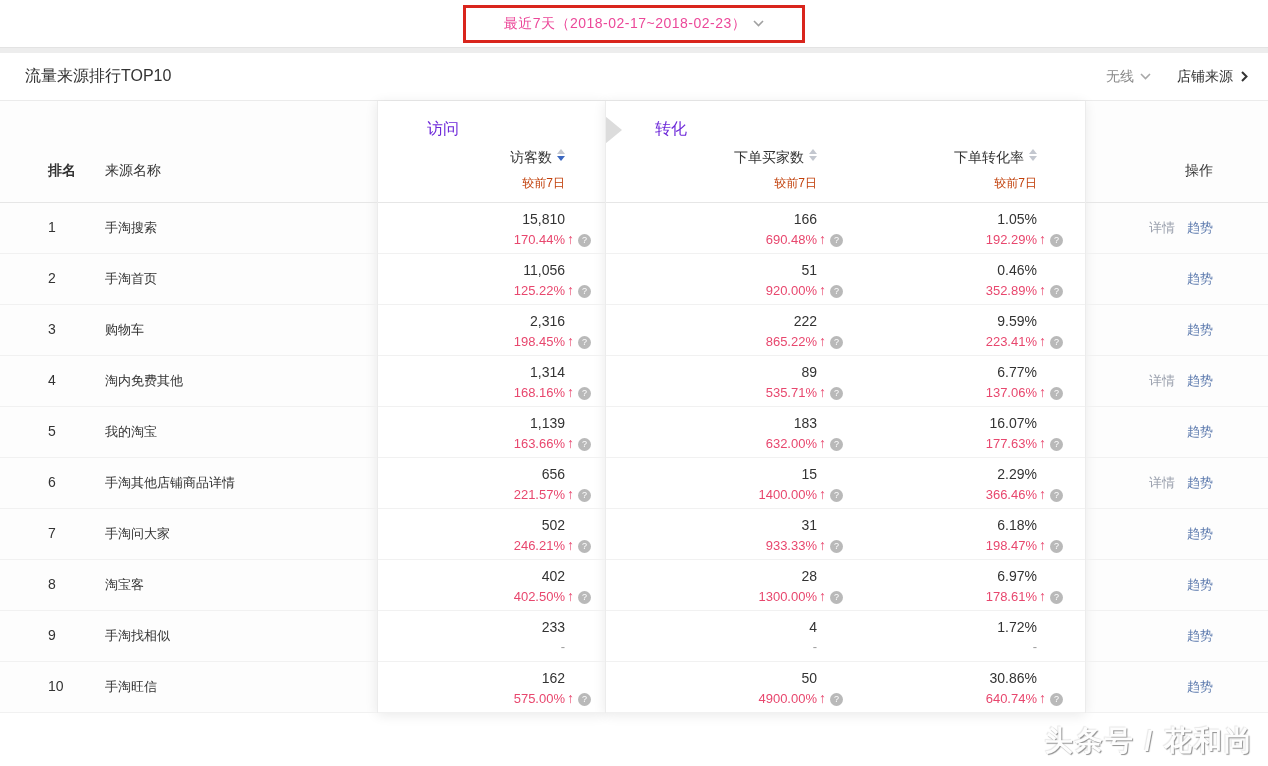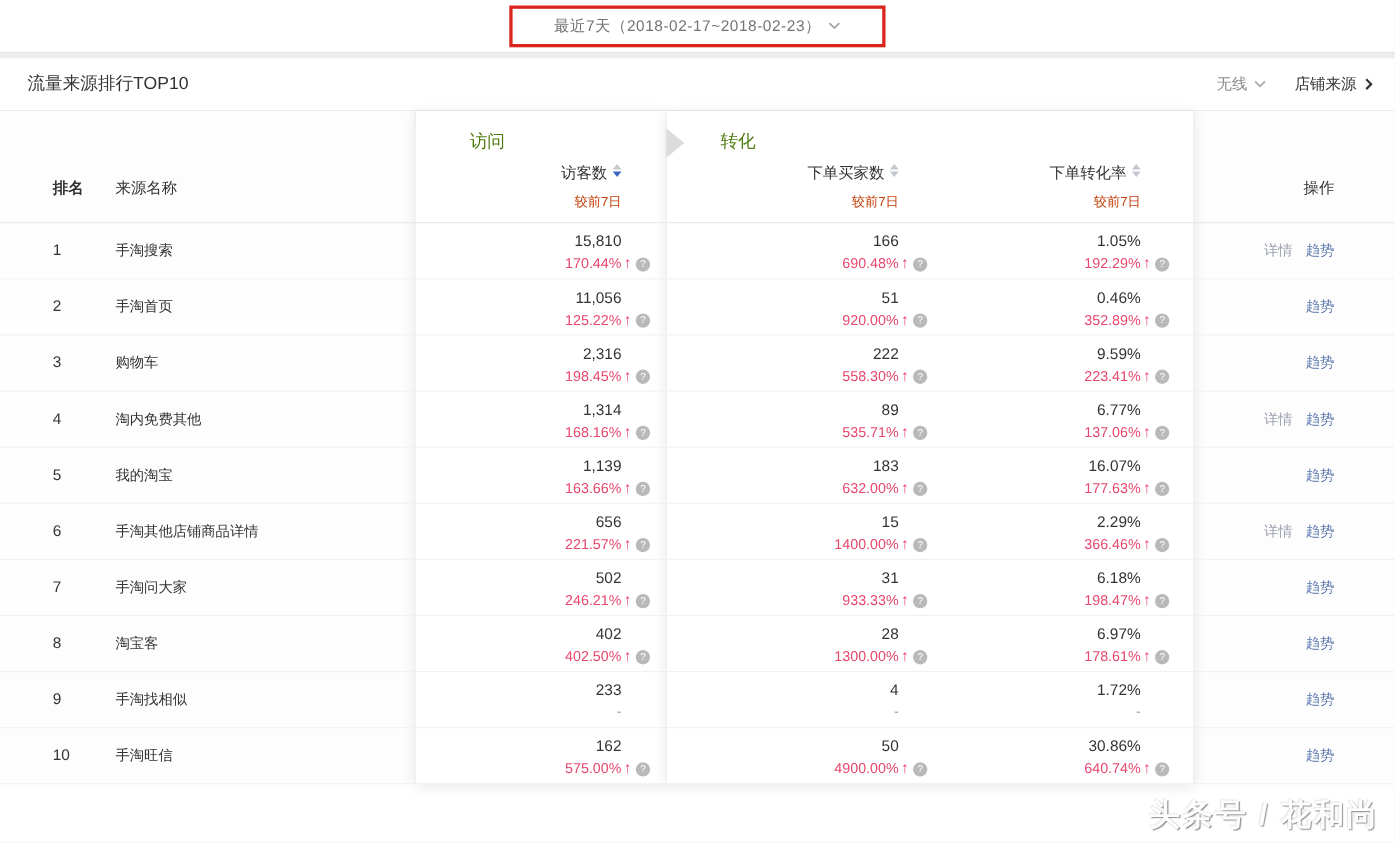--- a/index.html
+++ b/index.html
@@ -6,21 +6,21 @@
   html,body { width:1268px; height:766px; }
   body {
     font-family:"Liberation Sans","DejaVu Sans",sans-serif;
     background:#ededed; color:#333; overflow:hidden; position:relative;
   }
   
   .topbar { height:48px; background:#fff; border-bottom:1px solid #e3e3e3;
             display:flex; align-items:center; justify-content:center; }
   .date-annotation { border:3px solid #d9251d; padding:7px 38px; display:flex;
             align-items:center; gap:8px; background:#fff; }
-  .date-label { font-size:14px; color:#737373; letter-spacing:.5px; cursor:pointer;
+  .date-label { font-size:14px; color:#ec4899; letter-spacing:.5px; cursor:pointer;
             display:flex; align-items:center; gap:7px; }
   .chev { width:11px; height:7px; display:inline-block; }
   
   .panel { position:absolute; top:53px; left:0; width:1268px; height:713px; background:#fff; }
   .panel-head { height:48px; display:flex; align-items:center; justify-content:space-between;
             padding:0 18px 0 25px; border-bottom:1px solid #ebebeb; }
   .panel-title { font-size:16px; color:#333; }
   .head-right { display:flex; align-items:center; gap:26px; font-size:14px; }
   .terminal-filter { color:#8a8a8a; display:flex; align-items:center; gap:6px; cursor:pointer; }
   .shop-source { color:#333; display:flex; align-items:center; gap:6px; cursor:pointer; }
@@ -30,21 +30,21 @@
             box-shadow:0 2px 12px rgba(0,0,0,0.09); }
   .sc-visit { left:377px; width:228px; }
   .sc-conv  { left:605px; width:480px; }
   .vline { position:absolute; top:0; bottom:0; width:1px; background:#ececec; z-index:2; }
   .v1{left:377px}.v2{left:605px}.v3{left:1085px}
   .flow-arrow { position:absolute; left:605px; top:15px; width:0; height:0; z-index:3;
             border-top:14px solid transparent; border-bottom:14px solid transparent;
             border-left:17px solid #dcdcdc; }
   .grid { display:grid; grid-template-columns:90px 287px 228px 248px 232px 183px; position:relative; z-index:1; }
   .thead { height:102px; border-bottom:1px solid #e6e6e6; position:relative; z-index:1; }
-  .group-label { position:absolute; top:18px; font-size:16px; color:#4d7c0f; }
+  .group-label { position:absolute; top:18px; font-size:16px; color:#6d28d9; }
   .gl-visit { left:427px; } .gl-conv { left:655px;text-align:center; }
   .cols { position:absolute; left:0; right:0; bottom:10px; }
   .th { font-size:14px; color:#333; }
   .th-rank { padding-left:48px; align-self:center;font-weight:bold; }
   .th-name { padding-left:15px; align-self:center; }
   .th-num { text-align:right; }
   .th-visitors{ padding-right:40px; } .th-buyers{ padding-right:36px; } .th-conv{ padding-right:48px; }
   .th-actions { text-align:right; padding-right:55px; align-self:center; color:#333; }
   .sortable { display:inline-flex; align-items:flex-start; gap:5px; cursor:pointer; }
   .vs { font-size:12px; color:#c2410c; margin-top:8px; }
@@ -222,21 +222,21 @@
     <div class="td td-num td-visitors">
       <div class="val">2,316</div>
       <div class="chg">
         <span class="chg-group"><span>198.45%</span><span class="arrow">↑</span><span class="info-ic">?</span></span>
         
       </div>
     </div>
     <div class="td td-num td-buyers">
       <div class="val">222</div>
       <div class="chg">
-        <span class="chg-group"><span>558.30%</span><span class="arrow">↑</span><span class="info-ic">?</span></span>
+        <span class="chg-group"><span>865.22%</span><span class="arrow">↑</span><span class="info-ic">?</span></span>
         
       </div>
     </div>
     <div class="td td-num td-conv">
       <div class="val">9.59%</div>
       <div class="chg">
         <span class="chg-group"><span>223.41%</span><span class="arrow">↑</span><span class="info-ic">?</span></span>
         
       </div>
     </div>

